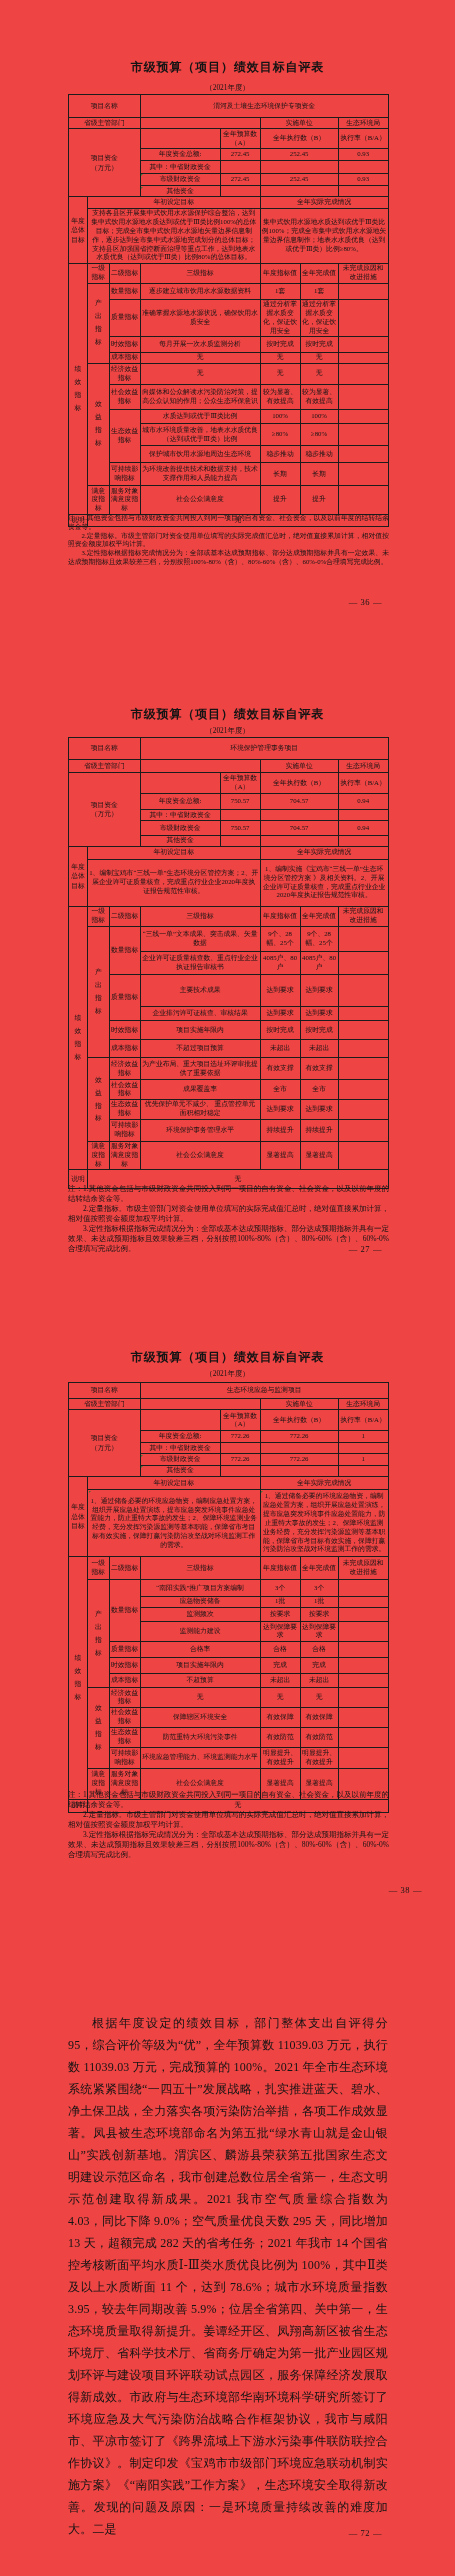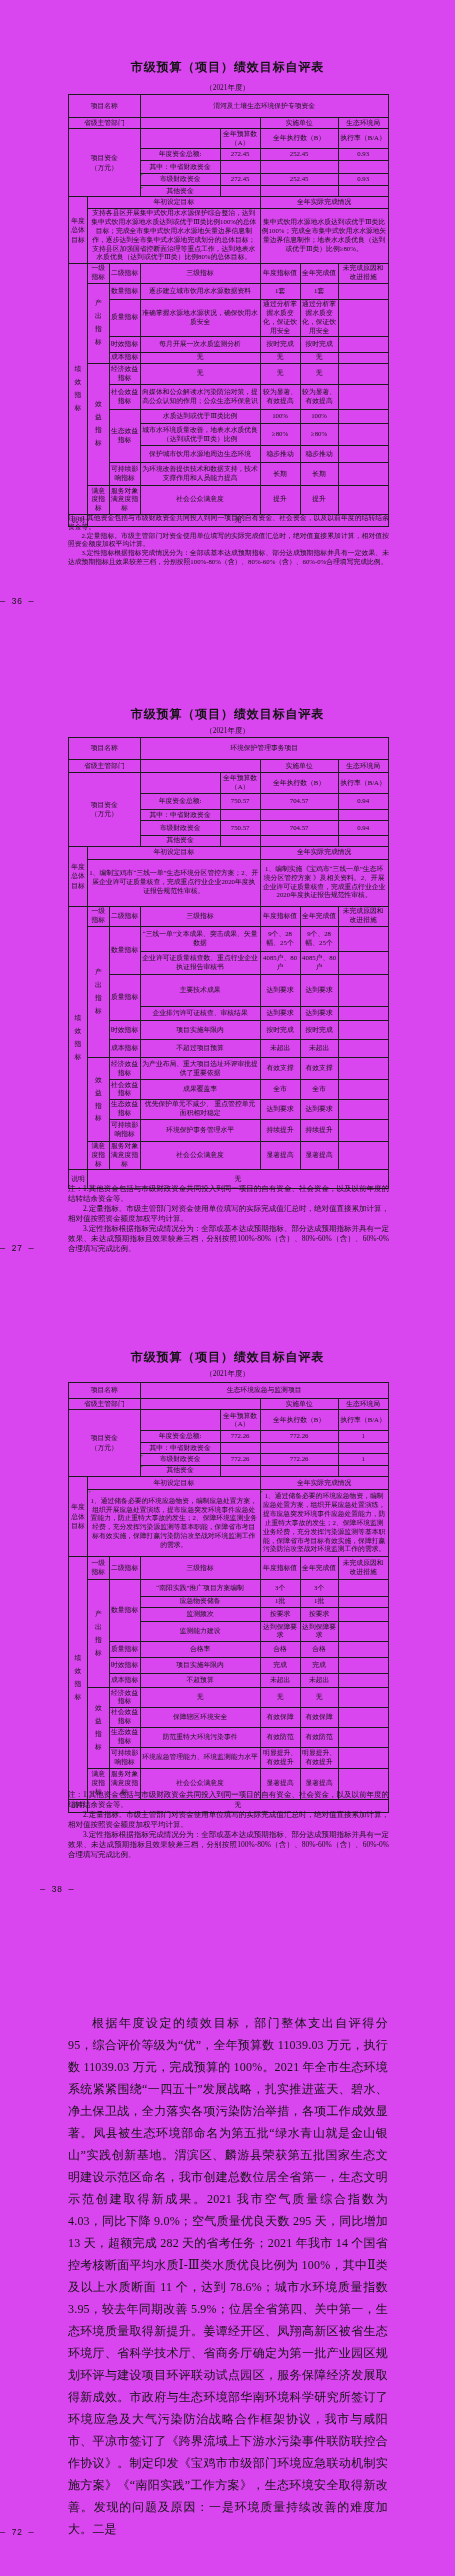--- a/index.html
+++ b/index.html
@@ -1,21 +1,21 @@
 <!DOCTYPE html>
 <html style="font-size:9px"><head>
 <meta charset="utf-8">
 <style>
   html,body{margin:0;padding:0;background:#fff;}
-  .doc{position:relative;width:455px;height:2576px;background:#d946ef;overflow:hidden;
+  .doc{position:relative;width:455px;height:2576px;background:#ef4444;overflow:hidden;
        font-family:"Liberation Serif","DejaVu Serif",serif;color:#141414;}
   .abs{position:absolute;}
   .title{left:0;width:455px;text-align:center;font-size:12px;font-weight:bold;letter-spacing:0.9px;}
   .subtitle{left:0;width:455px;text-align:center;font-size:7.4px;}
-  .pageno{left:0;width:382px;text-align:left;font-size:8.5px;letter-spacing:0.6px;font-family:Liberation Mono, monospace;}
+  .pageno{left:0;width:382px;text-align:right;font-size:8.5px;letter-spacing:0.6px;}
   table.tbl{border-collapse:collapse;table-layout:fixed;width:319px;border:1.1px solid #1c1c1c;}
   table.tbl td{border:0.6px solid #1c1c1c;font-size:6.8px;line-height:1.3;text-align:center;
        vertical-align:middle;padding:0.6px 1.1px;position:relative;overflow:hidden;word-break:break-word;}
   td.lab-left{text-align:left;padding-left:2.3px;}
   td.al{text-align:left;padding-left:1.7px;}
   td.goal{font-size:6.8px;line-height:9px;padding:1.1px 2.3px;}
   td.goal-left{text-align:left;}
   .num{font-size:7.1px;}
   .vt{word-break:break-all;margin:0 auto;line-height:1.9;}
   .w1{width:1em;}.w2{width:2em;}.w4{width:4em;}

